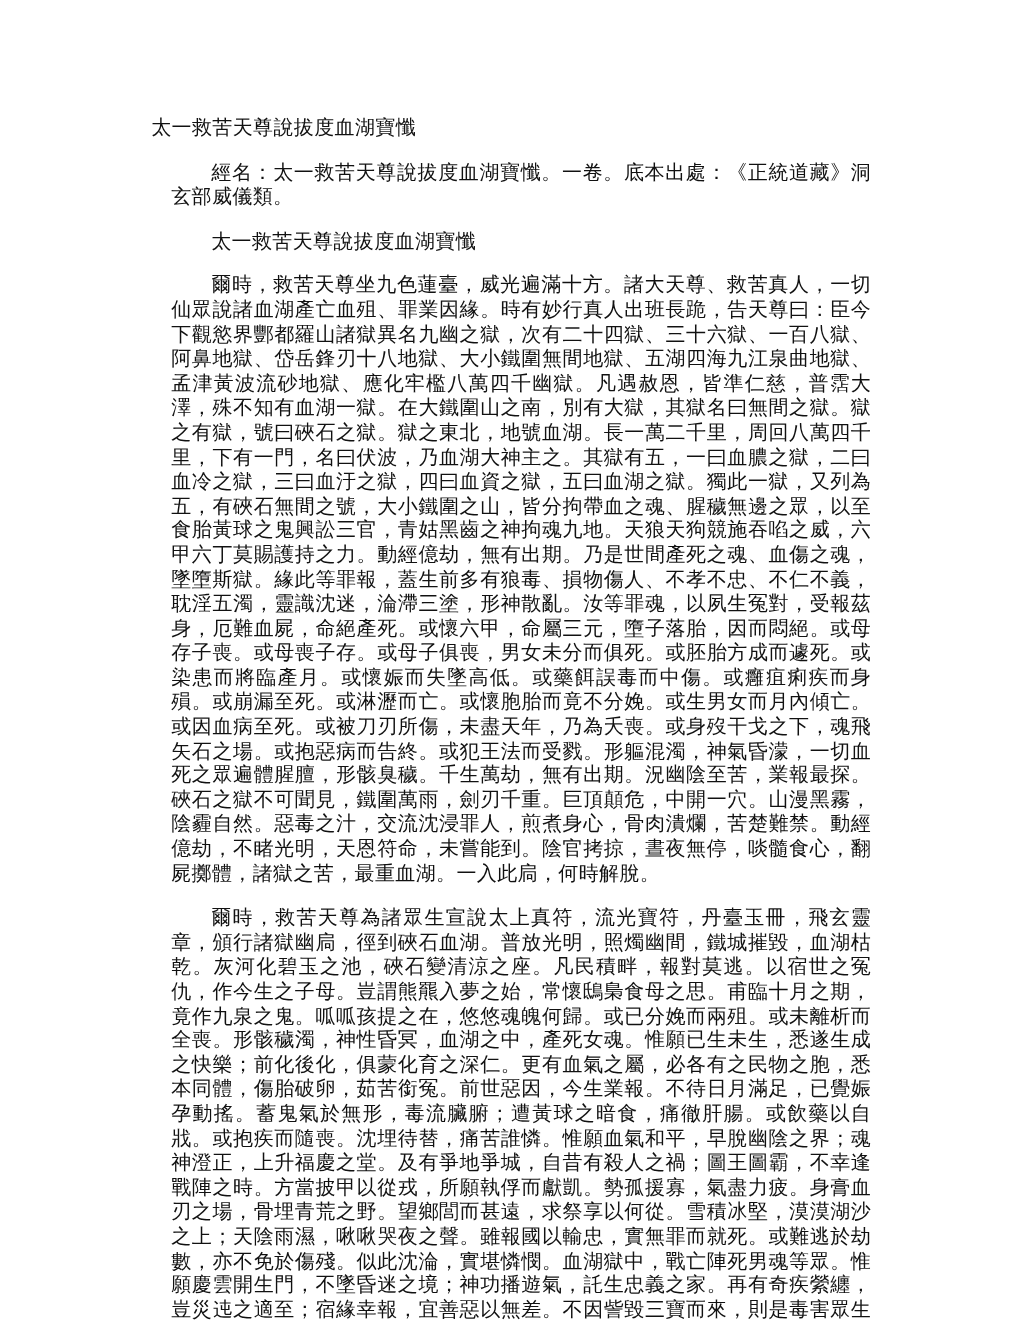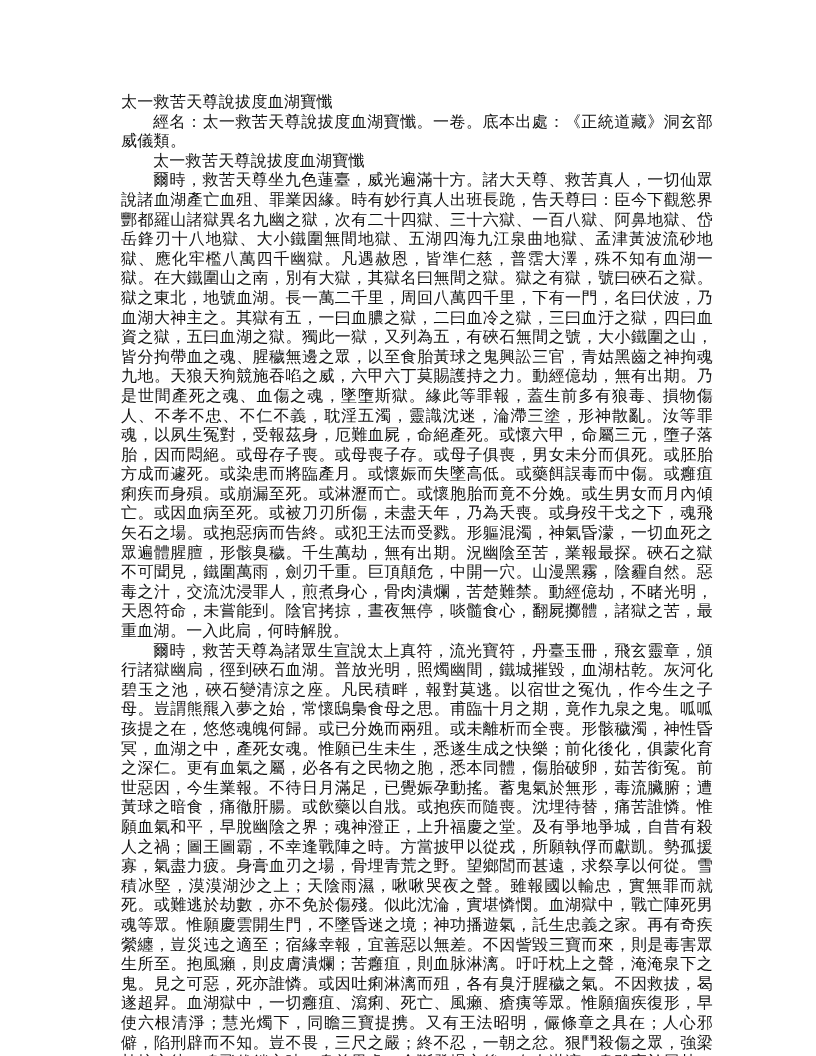--- a/index.html
+++ b/index.html
@@ -11,21 +11,21 @@
     width: 592px;
     font-family: "DejaVu Serif", "Liberation Serif", serif;
     font-size: 16px;
     line-height: 19.6px;
     color: #111111;
     letter-spacing: 0.3px;
     text-align: justify;
     text-justify: inter-character;
   }
   .title { text-indent: 0; margin: 0; font-weight: normal; font-size: 16px; }
-  .para { text-indent: 2em; margin: 0; }
+  .para { text-indent: 2em; margin: 16px; }
 </style>
 </head>
 <body>
 
 <div class="page">
   <p class="title">太一救苦天尊說拔度血湖寶懺</p>
   <p class="para">經名：太一救苦天尊說拔度血湖寶懺。一卷。底本出處：《正統道藏》洞玄部威儀類。</p>
   <p class="para">太一救苦天尊說拔度血湖寶懺</p>
   <p class="para">爾時，救苦天尊坐九色蓮臺，威光遍滿十方。諸大天尊、救苦真人，一切仙眾說諸血湖產亡血殂、罪業因緣。時有妙行真人出班長跪，告天尊曰：臣今下觀慾界酆都羅山諸獄異名九幽之獄，次有二十四獄、三十六獄、一百八獄、阿鼻地獄、岱岳鋒刃十八地獄、大小鐵圍無間地獄、五湖四海九江泉曲地獄、孟津黃波流砂地獄、應化牢檻八萬四千幽獄。凡遇赦恩，皆準仁慈，普霑大澤，殊不知有血湖一獄。在大鐵圍山之南，別有大獄，其獄名曰無間之獄。獄之有獄，號曰硤石之獄。獄之東北，地號血湖。長一萬二千里，周回八萬四千里，下有一門，名曰伏波，乃血湖大神主之。其獄有五，一曰血膿之獄，二曰血冷之獄，三曰血汙之獄，四曰血資之獄，五曰血湖之獄。獨此一獄，又列為五，有硤石無間之號，大小鐵圍之山，皆分拘帶血之魂、腥穢無邊之眾，以至食胎黃球之鬼興訟三官，青姑黑齒之神拘魂九地。天狼天狗競施吞啗之威，六甲六丁莫賜護持之力。動經億劫，無有出期。乃是世間產死之魂、血傷之魂，墜墮斯獄。緣此等罪報，蓋生前多有狼毒、損物傷人、不孝不忠、不仁不義，耽淫五濁，靈識沈迷，淪滯三塗，形神散亂。汝等罪魂，以夙生冤對，受報茲身，厄難血屍，命絕產死。或懷六甲，命屬三元，墮子落胎，因而悶絕。或母存子喪。或母喪子存。或母子俱喪，男女未分而俱死。或胚胎方成而遽死。或染患而將臨產月。或懷娠而失墜高低。或藥餌誤毒而中傷。或癰疽痢疾而身殞。或崩漏至死。或淋瀝而亡。或懷胞胎而竟不分娩。或生男女而月內傾亡。或因血病至死。或被刀刃所傷，未盡天年，乃為夭喪。或身歿干戈之下，魂飛矢石之場。或抱惡病而告終。或犯王法而受戮。形軀混濁，神氣昏濛，一切血死之眾遍體腥膻，形骸臭穢。千生萬劫，無有出期。況幽陰至苦，業報最探。硤石之獄不可聞見，鐵圍萬雨，劍刃千重。巨頂顛危，中開一穴。山漫黑霧，陰霾自然。惡毒之汁，交流沈浸罪人，煎煮身心，骨肉潰爛，苦楚難禁。動經億劫，不睹光明，天恩符命，未嘗能到。陰官拷掠，晝夜無停，啖髓食心，翻屍擲體，諸獄之苦，最重血湖。一入此扃，何時解脫。</p>
   <p class="para">爾時，救苦天尊為諸眾生宣說太上真符，流光寶符，丹臺玉冊，飛玄靈章，頒行諸獄幽扃，徑到硤石血湖。普放光明，照燭幽間，鐵城摧毀，血湖枯乾。灰河化碧玉之池，硤石變清涼之座。凡民積畔，報對莫逃。以宿世之冤仇，作今生之子母。豈謂熊羆入夢之始，常懷鴟梟食母之思。甫臨十月之期，竟作九泉之鬼。呱呱孩提之在，悠悠魂魄何歸。或已分娩而兩殂。或未離析而全喪。形骸穢濁，神性昏冥，血湖之中，產死女魂。惟願已生未生，悉遂生成之快樂；前化後化，俱蒙化育之深仁。更有血氣之屬，必各有之民物之胞，悉本同體，傷胎破卵，茹苦銜冤。前世惡因，今生業報。不待日月滿足，已覺娠孕動搖。蓄鬼氣於無形，毒流臟腑；遭黃球之暗食，痛徹肝腸。或飲藥以自戕。或抱疾而隨喪。沈埋待替，痛苦誰憐。惟願血氣和平，早脫幽陰之界；魂神澄正，上升福慶之堂。及有爭地爭城，自昔有殺人之禍；圖王圖霸，不幸逢戰陣之時。方當披甲以從戎，所願執俘而獻凱。勢孤援寡，氣盡力疲。身膏血刃之場，骨埋青荒之野。望鄉閭而甚遠，求祭享以何從。雪積冰堅，漠漠湖沙之上；天陰雨濕，啾啾哭夜之聲。雖報國以輸忠，實無罪而就死。或難逃於劫數，亦不免於傷殘。似此沈淪，實堪憐憫。血湖獄中，戰亡陣死男魂等眾。惟願慶雲開生門，不墜昏迷之境；神功播遊氣，託生忠義之家。再有奇疾縈纏，豈災迍之適至；宿緣幸報，宜善惡以無差。不因訾毀三寶而來，則是毒害眾生所至。抱風癩，則皮膚潰爛；苦癰疽，則血脉淋漓。吁吁枕上之聲，淹淹泉下之鬼。見之可惡，死亦誰憐。或因吐痢淋漓而殂，各有臭汙腥穢之氣。不因救拔，曷遂超昇。血湖獄中，一切癰疽、瀉痢、死亡、風癩、瘡痍等眾。惟願痼疾復形，早使六根清淨；慧光燭下，同瞻三寶提携。又有王法昭明，儼條章之具在；人心邪僻，陷刑辟而不知。豈不畏，三尺之嚴；終不忍，一朝之忿。狠鬥殺傷之眾，強梁劫掠之徒。魂飛伏鎖之時，身首異處；命斷登場之後，血肉淋漓。身雖棄於屍林，魂實拘於泉曲。業緣未盡，忿氣猶存。血湖獄中，一切冒犯王法死亡等眾，惟願聽生神章，使形神而復體；持元始籙，俾惡業以頓除。是以太乙救苦天尊，放九色祥光，遍照諸獄，赦宥罪魂，普使一切產厄血湖罪魂脫離苦趣，得睹陽光。是故燒香，歸身歸命，五體投地，志心朝禮，三清聖眾。</p>

